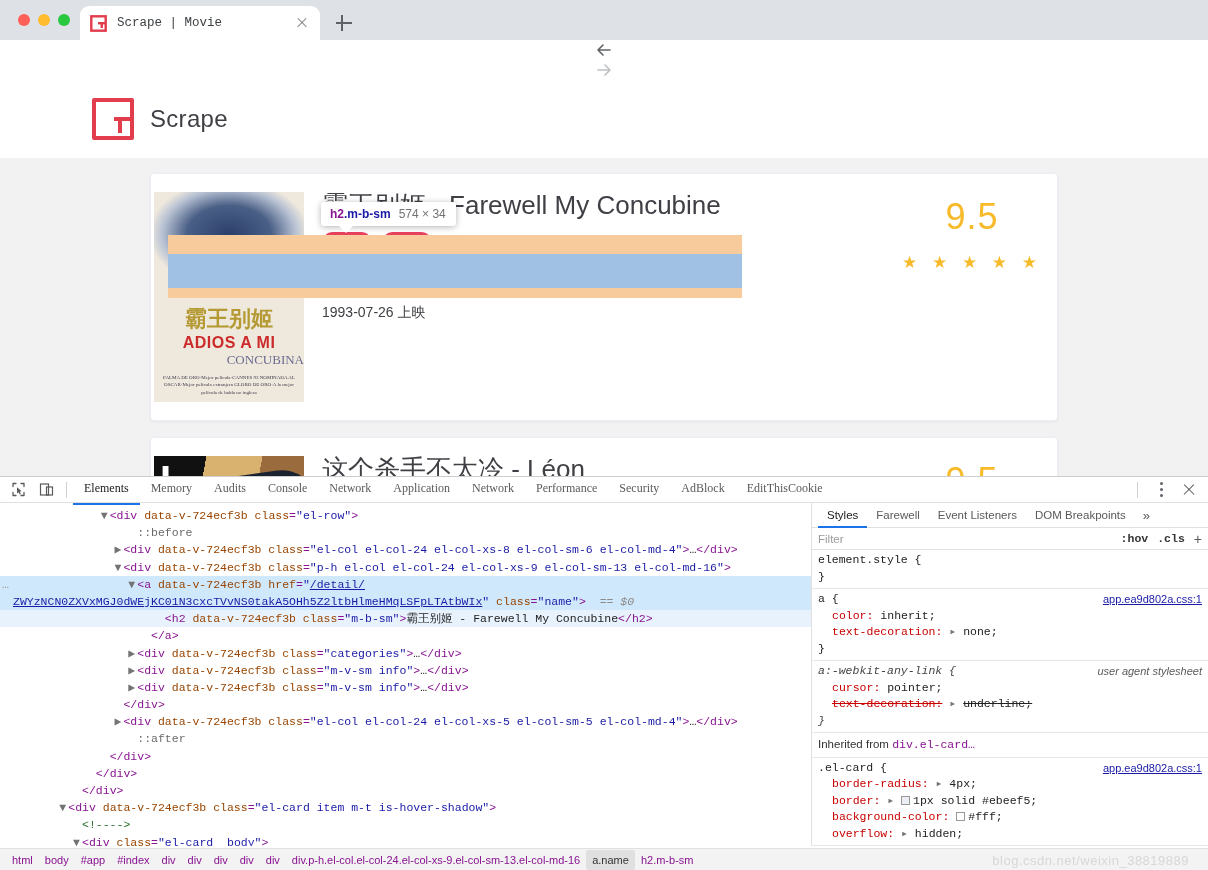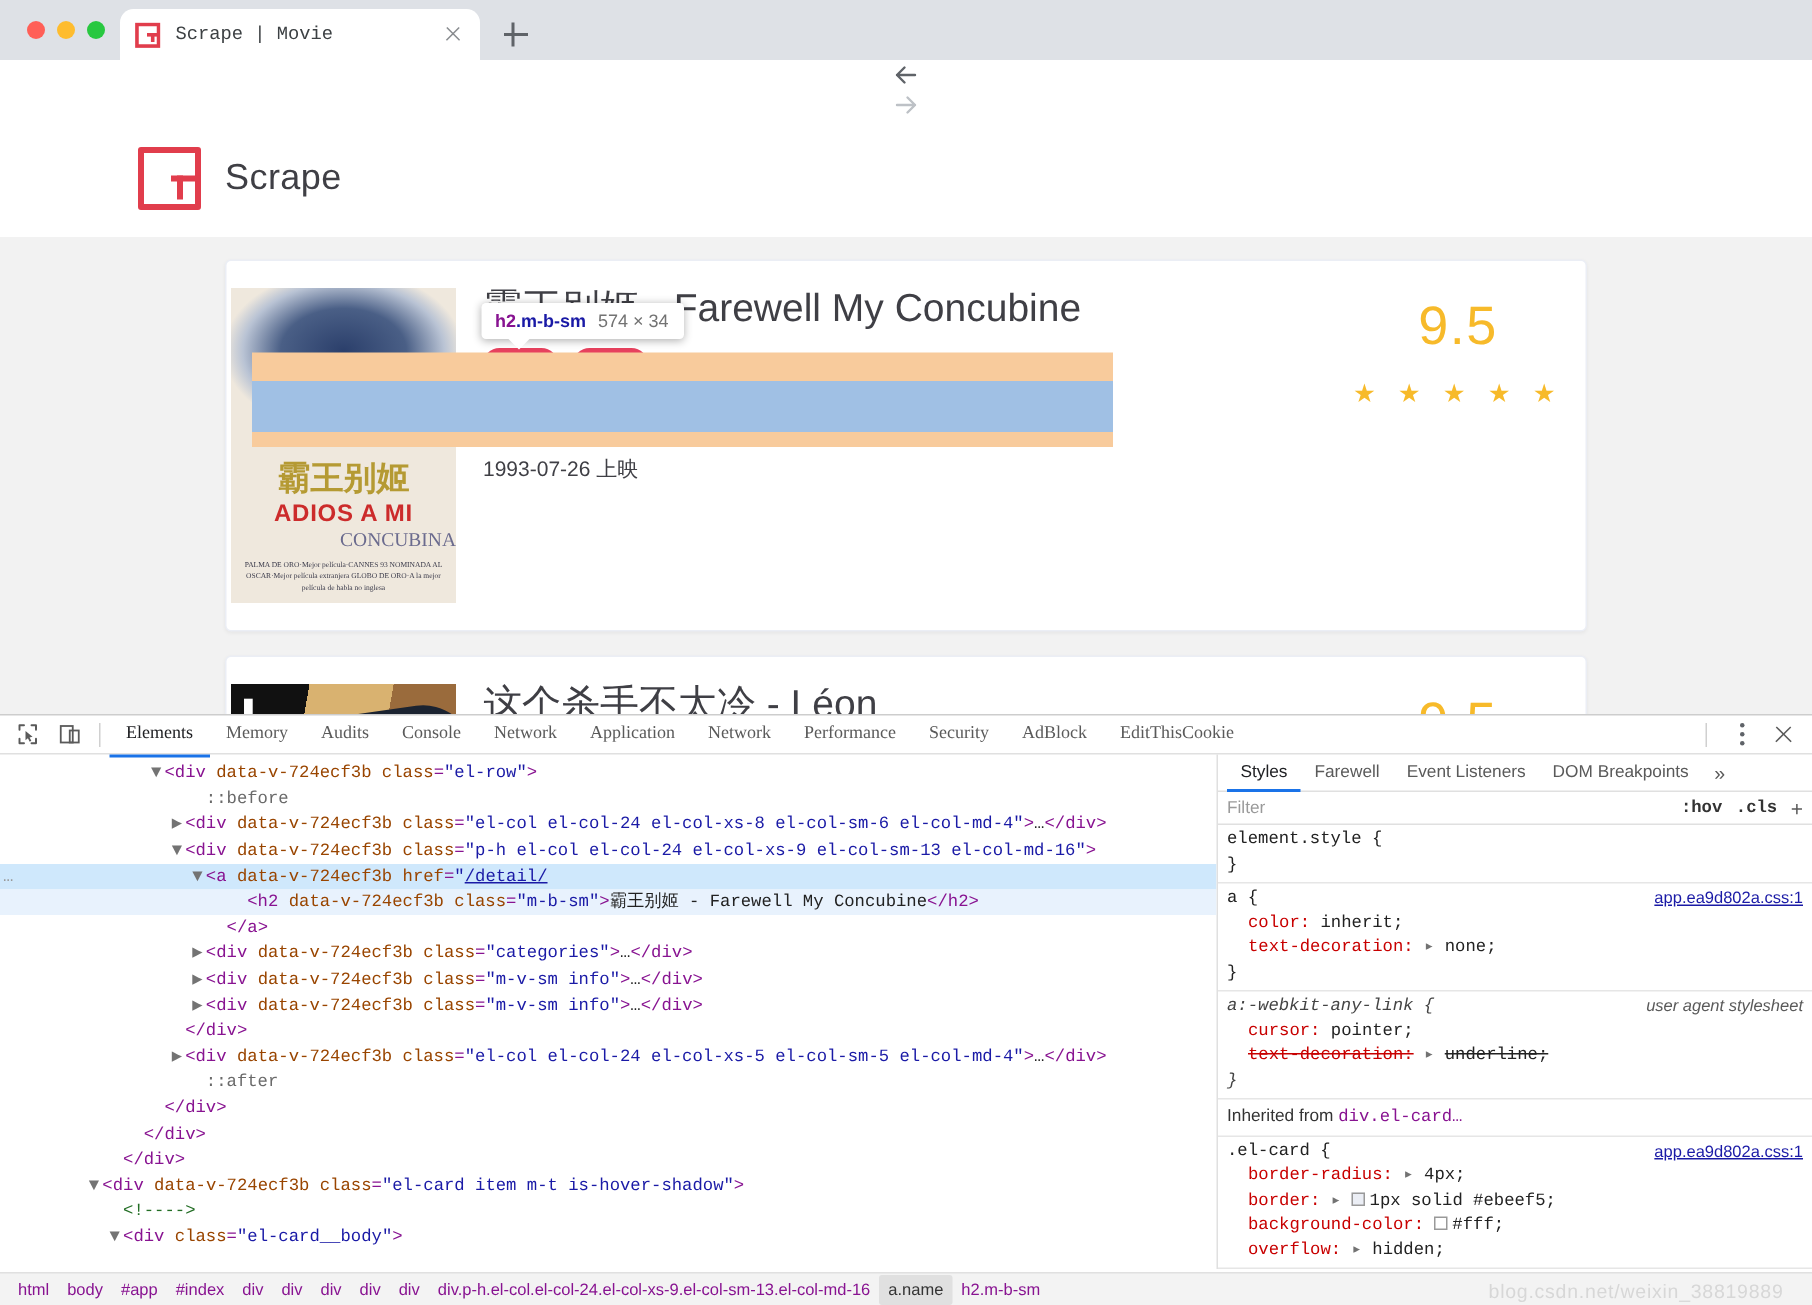--- a/index.html
+++ b/index.html
@@ -378,20 +378,21 @@
   </div>
 
   <div class="dt-body">
 
     <div class="dom-pane" id="dom-pane">
         <div class="dom-line"><span>              </span><span class="arrow">▼</span><span class="pk">&lt;</span><span class="tg">div</span><span class="at"> data-v-724ecf3b</span><span class="at"> class</span><span class="pk">=</span><span class="av">"el-row"</span><span class="pk">&gt;</span></div>
         <div class="dom-line"><span>                  </span><span class="arrow"> </span><span class="ps">::before</span></div>
         <div class="dom-line"><span>                </span><span class="arrow">▶</span><span class="pk">&lt;</span><span class="tg">div</span><span class="at"> data-v-724ecf3b</span><span class="at"> class</span><span class="pk">=</span><span class="av">"el-col el-col-24 el-col-xs-8 el-col-sm-6 el-col-md-4"</span><span class="pk">&gt;</span><span class="tx">…</span><span class="pk">&lt;/</span><span class="tg">div</span><span class="pk">&gt;</span></div>
         <div class="dom-line"><span>                </span><span class="arrow">▼</span><span class="pk">&lt;</span><span class="tg">div</span><span class="at"> data-v-724ecf3b</span><span class="at"> class</span><span class="pk">=</span><span class="av">"p-h el-col el-col-24 el-col-xs-9 el-col-sm-13 el-col-md-16"</span><span class="pk">&gt;</span></div>
         <div class="dom-line sel"><span class="dots">…</span><span>                  </span><span class="arrow">▼</span><span class="pk">&lt;</span><span class="tg">a</span><span class="at"> data-v-724ecf3b</span><span class="at"> href</span><span class="pk">=</span><span class="av">"</span><span class="lnk">/detail/</span></div>
+        <div class="dom-line sel"><span></span><span class="arrow"> </span><span class="lnk">ZWYzNCN0ZXVxMGJ0dWEjKC01N3cxcTVvNS0takA5OHh5Z2ltbHlmeHMqLSFpLTAtbWIx</span><span class="av">"</span><span class="at"> class</span><span class="pk">=</span><span class="av">"name"</span><span class="pk">&gt;</span><span class="eq">  == $0</span></div>
         <div class="dom-line sel2"><span>                      </span><span class="arrow"> </span><span class="pk">&lt;</span><span class="tg">h2</span><span class="at"> data-v-724ecf3b</span><span class="at"> class</span><span class="pk">=</span><span class="av">"m-b-sm"</span><span class="pk">&gt;</span><span class="tx">霸王别姬 - Farewell My Concubine</span><span class="pk">&lt;/</span><span class="tg">h2</span><span class="pk">&gt;</span></div>
         <div class="dom-line"><span>                    </span><span class="arrow"> </span><span class="pk">&lt;/</span><span class="tg">a</span><span class="pk">&gt;</span></div>
         <div class="dom-line"><span>                  </span><span class="arrow">▶</span><span class="pk">&lt;</span><span class="tg">div</span><span class="at"> data-v-724ecf3b</span><span class="at"> class</span><span class="pk">=</span><span class="av">"categories"</span><span class="pk">&gt;</span><span class="tx">…</span><span class="pk">&lt;/</span><span class="tg">div</span><span class="pk">&gt;</span></div>
         <div class="dom-line"><span>                  </span><span class="arrow">▶</span><span class="pk">&lt;</span><span class="tg">div</span><span class="at"> data-v-724ecf3b</span><span class="at"> class</span><span class="pk">=</span><span class="av">"m-v-sm info"</span><span class="pk">&gt;</span><span class="tx">…</span><span class="pk">&lt;/</span><span class="tg">div</span><span class="pk">&gt;</span></div>
         <div class="dom-line"><span>                  </span><span class="arrow">▶</span><span class="pk">&lt;</span><span class="tg">div</span><span class="at"> data-v-724ecf3b</span><span class="at"> class</span><span class="pk">=</span><span class="av">"m-v-sm info"</span><span class="pk">&gt;</span><span class="tx">…</span><span class="pk">&lt;/</span><span class="tg">div</span><span class="pk">&gt;</span></div>
         <div class="dom-line"><span>                </span><span class="arrow"> </span><span class="pk">&lt;/</span><span class="tg">div</span><span class="pk">&gt;</span></div>
         <div class="dom-line"><span>                </span><span class="arrow">▶</span><span class="pk">&lt;</span><span class="tg">div</span><span class="at"> data-v-724ecf3b</span><span class="at"> class</span><span class="pk">=</span><span class="av">"el-col el-col-24 el-col-xs-5 el-col-sm-5 el-col-md-4"</span><span class="pk">&gt;</span><span class="tx">…</span><span class="pk">&lt;/</span><span class="tg">div</span><span class="pk">&gt;</span></div>
         <div class="dom-line"><span>                  </span><span class="arrow"> </span><span class="ps">::after</span></div>
         <div class="dom-line"><span>              </span><span class="arrow"> </span><span class="pk">&lt;/</span><span class="tg">div</span><span class="pk">&gt;</span></div>
         <div class="dom-line"><span>            </span><span class="arrow"> </span><span class="pk">&lt;/</span><span class="tg">div</span><span class="pk">&gt;</span></div>

